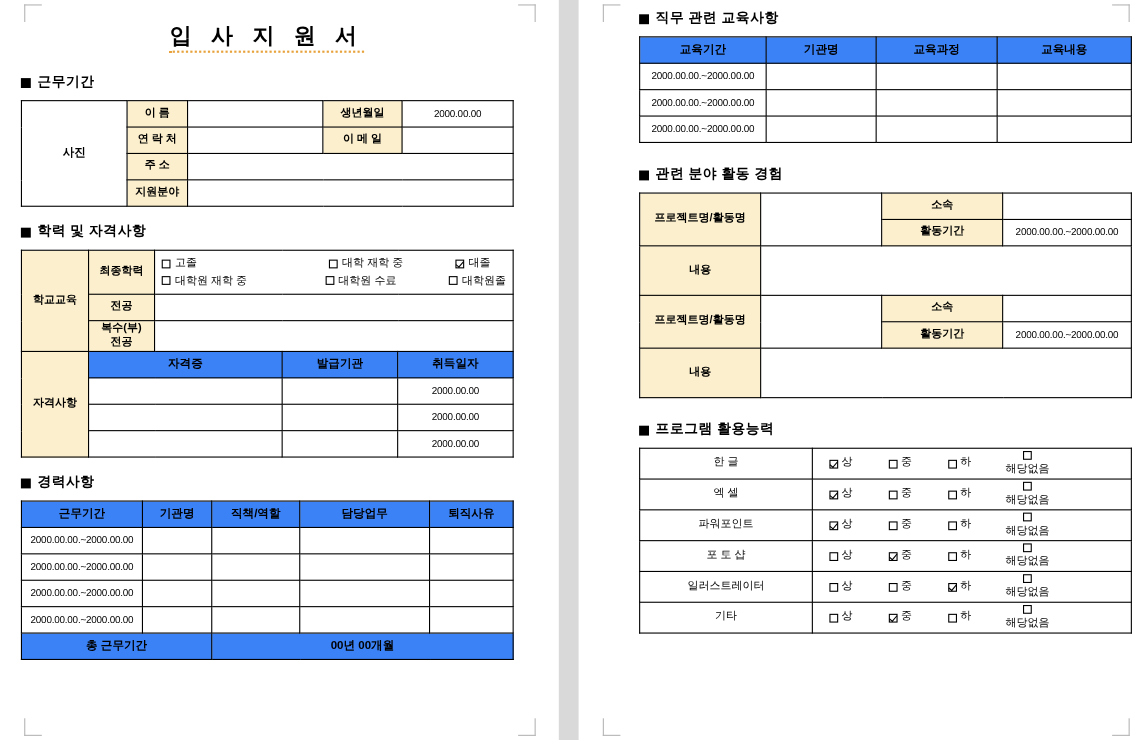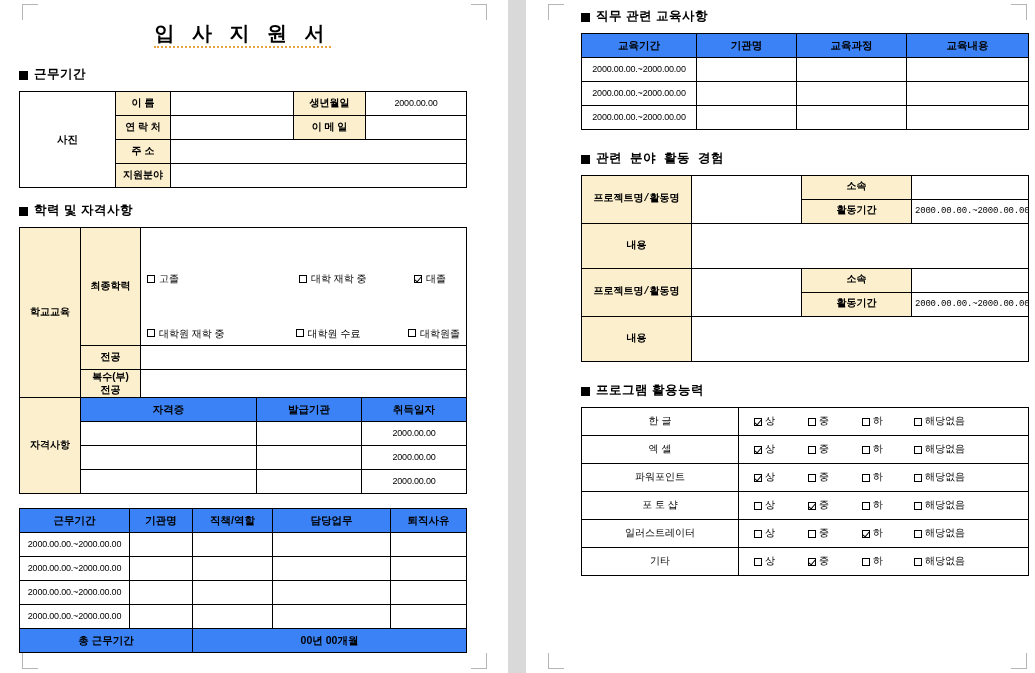--- a/index.html
+++ b/index.html
@@ -162,21 +162,20 @@
   
   .edu-grid {
     display: block;
     font-size: 10px;
     padding: 2px 0;
   }
   .edu-row {
     display: flex;
     align-items: center;
     line-height: 1.55;
-    margin-top: 39px;
   }
   .edu-cell { display: inline-flex; align-items: center; gap: 4px; white-space: nowrap; }
   .edu-c1 { width: 152px; }
   .edu-c2 { width: 115px; }
   .edu-c3 { width: auto; }
 
   
   .skill-row {
     display: flex;
     align-items: center;
@@ -187,21 +186,21 @@
   }
   .skill-opt {
     display: inline-flex;
     align-items: center;
     gap: 3px;
     white-space: nowrap;
   }
   .skill-opt.w1 { width: 54px; }
   .skill-opt.w2 { width: 54px; }
   .skill-opt.w3 { width: 52px; }
-  .skill-opt.w4 { width: auto; }
+  .skill-opt.w4 { width: auto; flex-direction: column; }
 </style>
 </head>
 <body>
 
 <div id="page-wrap">
 
   <div id="page-gutter"></div>
 
   <div class="page" id="page-left">
 
@@ -332,20 +331,24 @@
             <tr>
               <td class="val" colspan="2"></td>
               <td class="val"></td>
               <td class="date">2000.00.00</td>
             </tr>
           </tbody>
         </table>
       </div>
 
       <div class="section-block">
+        <div class="section-head">
+          <span class="bullet-square"></span>
+          <span class="head-text">경력사항</span>
+        </div>
         <table class="form">
           <colgroup>
             <col style="width:110px">
               <col style="width:63px">
               <col style="width:80px">
             <col style="width:118px">
               <col style="width:76px">
           </colgroup>
           <tbody>
             <tr>
@@ -437,21 +440,21 @@
             <tr>
               <td class="date">2000.00.00.~2000.00.00</td>
               <td class="val"></td>
               <td class="val"></td>
               <td class="val"></td>
             </tr>
           </tbody>
         </table>
       </div>
 
-      <div class="section-block" style="margin-top:20px;font-family:Liberation Mono, monospace;">
+      <div class="section-block" style="margin-top:20px;">
         <div class="section-head">
           <span class="bullet-square"></span>
           <span class="head-text">관련 분야 활동 경험</span>
         </div>
         <table class="form">
           <colgroup>
             <col style="width:110px">
               <col style="width:110px">
               <col style="width:110px">
               <col style="width:117px">

